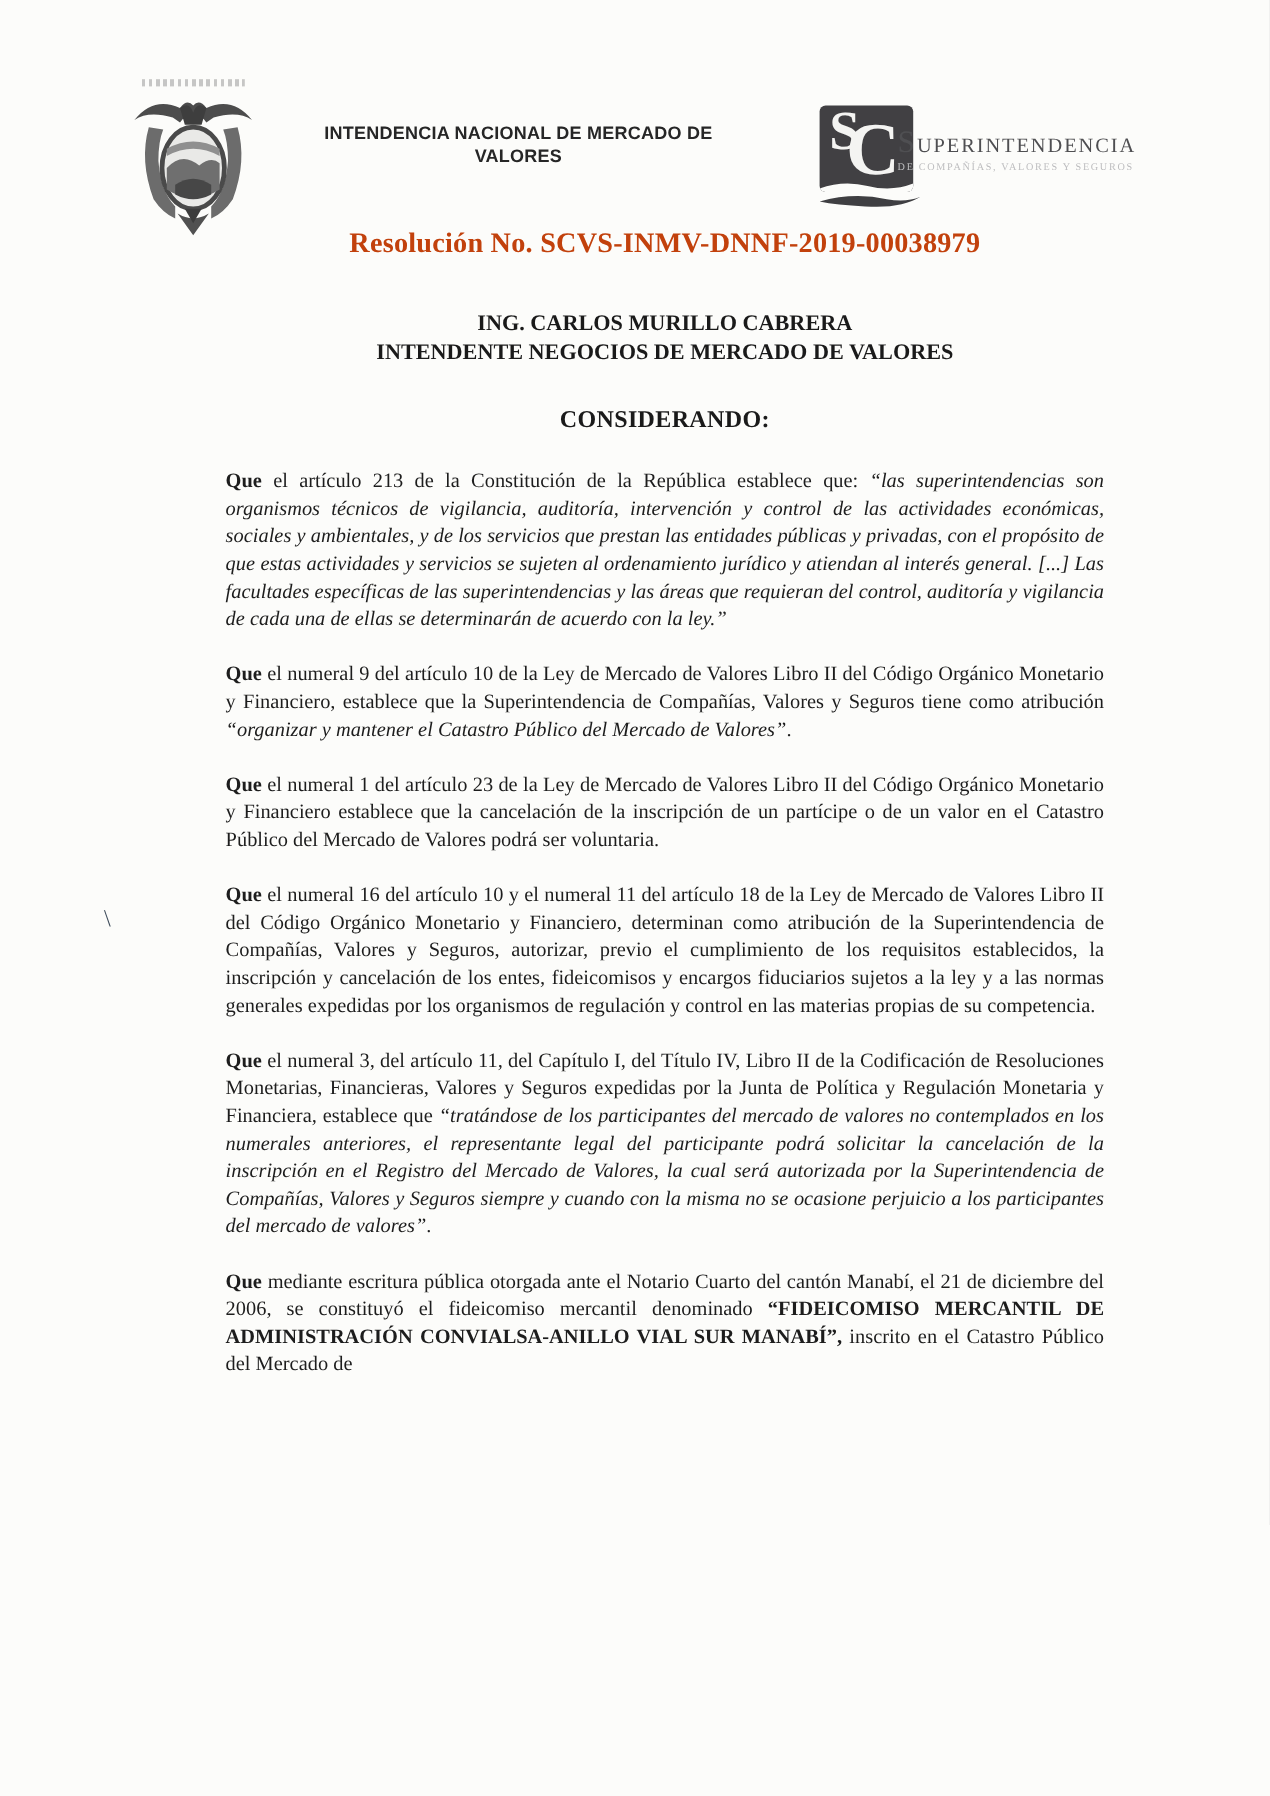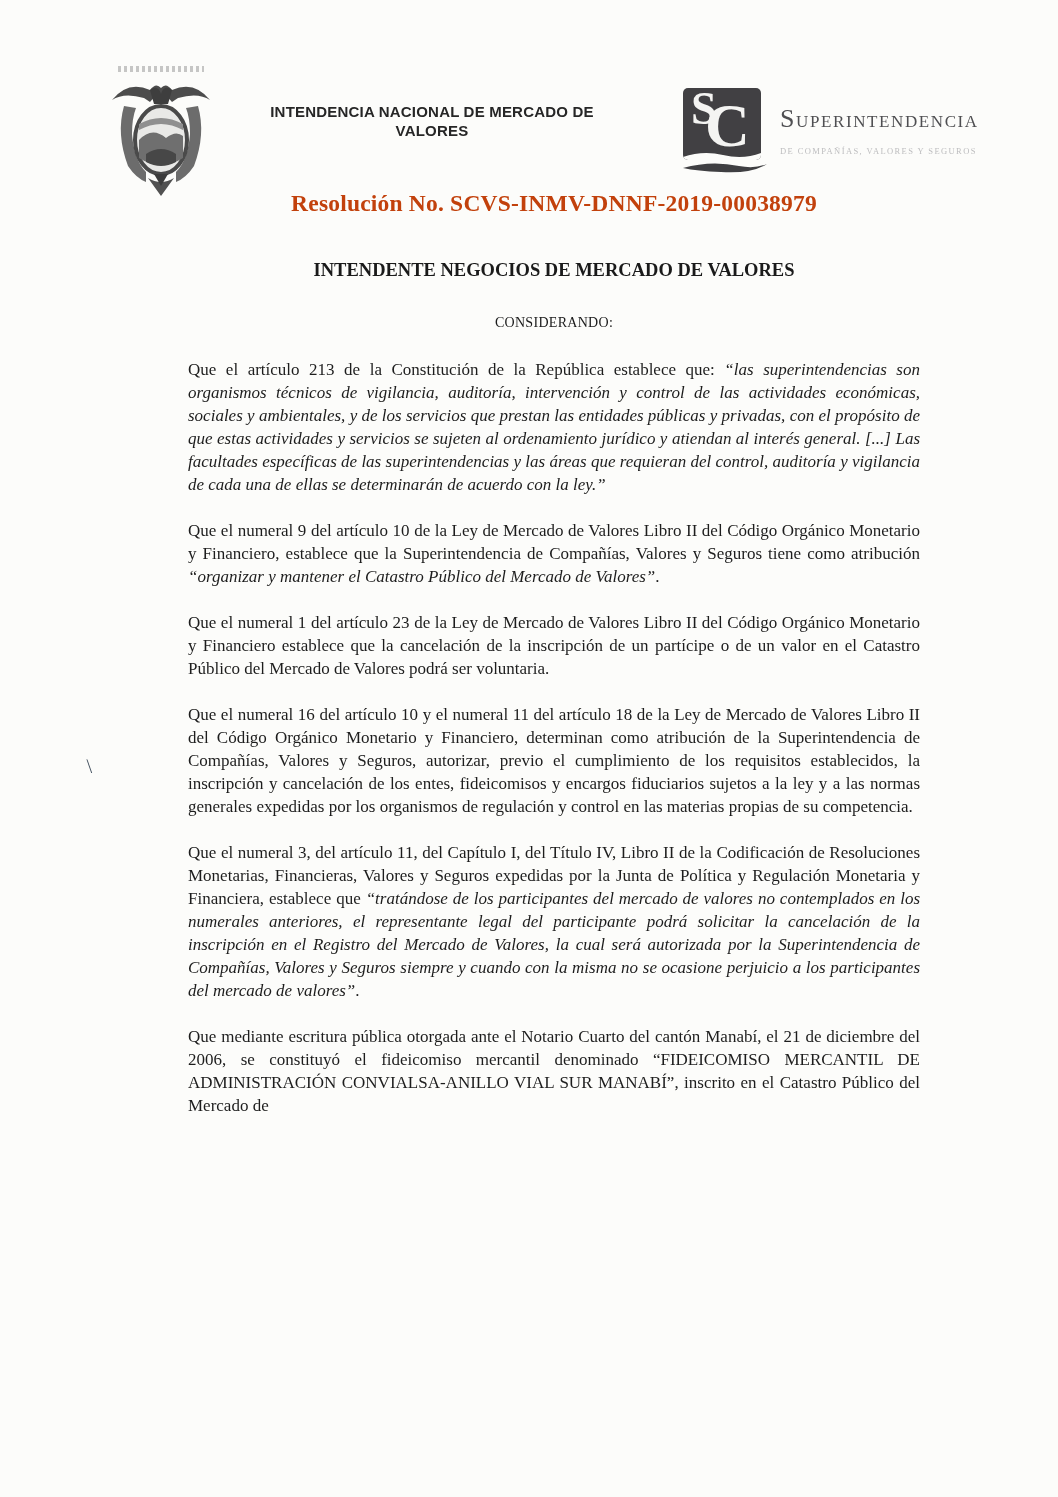--- a/index.html
+++ b/index.html
@@ -46,57 +46,57 @@
   }
   .sc-c{
     position:absolute;left:22px;top:2px;
     font-size:62px;font-weight:bold;color:#f4f4f2;
     font-family:"Liberation Serif",serif;
   }
   .sc-wave{position:absolute;left:0;bottom:-2px;width:78px;height:14px;}
   .sc-swoosh{position:absolute;left:-2px;top:74px;width:88px;height:12px;}
 
   .brand{
-    position:absolute;left:780px;top:104px;width:230px;
+    position:absolute;left:748px;top:104px;width:230px;
     font-family:"Liberation Serif",serif;color:#4f4f52;
     white-space:nowrap;
   }
   .brand-main{font-size:17px;letter-spacing:1.6px;}
   .brand-main .lead{font-size:26px;}
   .brand-sub{
-    margin-top:12px;font-size:8.5px;letter-spacing:1.4px;color:#bdbdbf;
+    margin-top:0px;font-size:8.5px;letter-spacing:1.4px;color:#bdbdbf;
     filter:blur(.4px);
   }
 
   
   .content{
     position:absolute;left:188px;top:0;width:732px;
   }
   .doc-title{
     margin-top:190px;
     text-align:center;
     font-size:23.5px;font-weight:bold;letter-spacing:.2px;
     color:#c2410c;
   }
   .signatory{
     margin-top:41px;text-align:center;
     font-weight:bold;font-size:18.5px;line-height:24px;color:#1a1a1a;
   }
   .section-heading{
     margin-top:33px;text-align:center;
-    font-weight:normal;font-size:14px;letter-spacing:.3px;color:#1a1a1a;
+    font-weight:bold;font-size:20px;letter-spacing:.3px;color:#1a1a1a;
   }
   .paragraphs{margin-top:27px;}
   .para{
     margin:0 0 23px 0;
     font-size:17px;line-height:23px;
     text-align:justify;
     color:#1d1d1d;
   }
-  .seg-bold{font-weight:normal;}
+  .seg-bold{font-weight:bold;}
   .seg-italic{font-style:italic;}
 
   .margin-speck{
     position:absolute;left:86px;top:762px;width:7px;height:9px;
     color:#3d4b5a;font-size:11px;line-height:9px;font-weight:bold;
     transform:rotate(8deg);
   }
 </style>
 </head>
 <body>
@@ -143,20 +143,21 @@
 
   <div class="brand">
     <div class="brand-main"><span class="lead">S</span><span>UPERINTENDENCIA</span></div>
     <div class="brand-sub">DE COMPAÑÍAS, VALORES Y SEGUROS</div>
   </div>
 
   <div class="content">
     <div class="doc-title">Resolución No. SCVS-INMV-DNNF-2019-00038979</div>
 
     <div class="signatory">
+      <div>ING. CARLOS MURILLO CABRERA</div>
       <div>INTENDENTE NEGOCIOS DE MERCADO DE VALORES</div>
     </div>
 
     <div class="section-heading">CONSIDERANDO:</div>
 
     <div class="paragraphs">
         <p class="para"><span class="seg-bold">Que</span><span class="seg-normal"> el artículo 213 de la Constitución de la República establece que: </span><span class="seg-italic">“las superintendencias son organismos técnicos de vigilancia, auditoría, intervención y control de las actividades económicas, sociales y ambientales, y de los servicios que prestan las entidades públicas y privadas, con el propósito de que estas actividades y servicios se sujeten al ordenamiento jurídico y atiendan al interés general. [...] Las facultades específicas de las superintendencias y las áreas que requieran del control, auditoría y vigilancia de cada una de ellas se determinarán de acuerdo con la ley.”</span></p>
         <p class="para"><span class="seg-bold">Que</span><span class="seg-normal"> el numeral 9 del artículo 10 de la Ley de Mercado de Valores Libro II del Código Orgánico Monetario y Financiero, establece que la Superintendencia de Compañías, Valores y Seguros tiene como atribución </span><span class="seg-italic">“organizar y mantener el Catastro Público del Mercado de Valores”</span><span class="seg-normal">.</span></p>
         <p class="para"><span class="seg-bold">Que</span><span class="seg-normal"> el numeral 1 del artículo 23 de la Ley de Mercado de Valores Libro II del Código Orgánico Monetario y Financiero establece que la cancelación de la inscripción de un partícipe o de un valor en el Catastro Público del Mercado de Valores podrá ser voluntaria.</span></p>
         <p class="para"><span class="seg-bold">Que</span><span class="seg-normal"> el numeral 16 del artículo 10 y el numeral 11 del artículo 18 de la Ley de Mercado de Valores Libro II del Código Orgánico Monetario y Financiero, determinan como atribución de la Superintendencia de Compañías, Valores y Seguros, autorizar, previo el cumplimiento de los requisitos establecidos, la inscripción y cancelación de los entes, fideicomisos y encargos fiduciarios sujetos a la ley y a las normas generales expedidas por los organismos de regulación y control en las materias propias de su competencia.</span></p>

